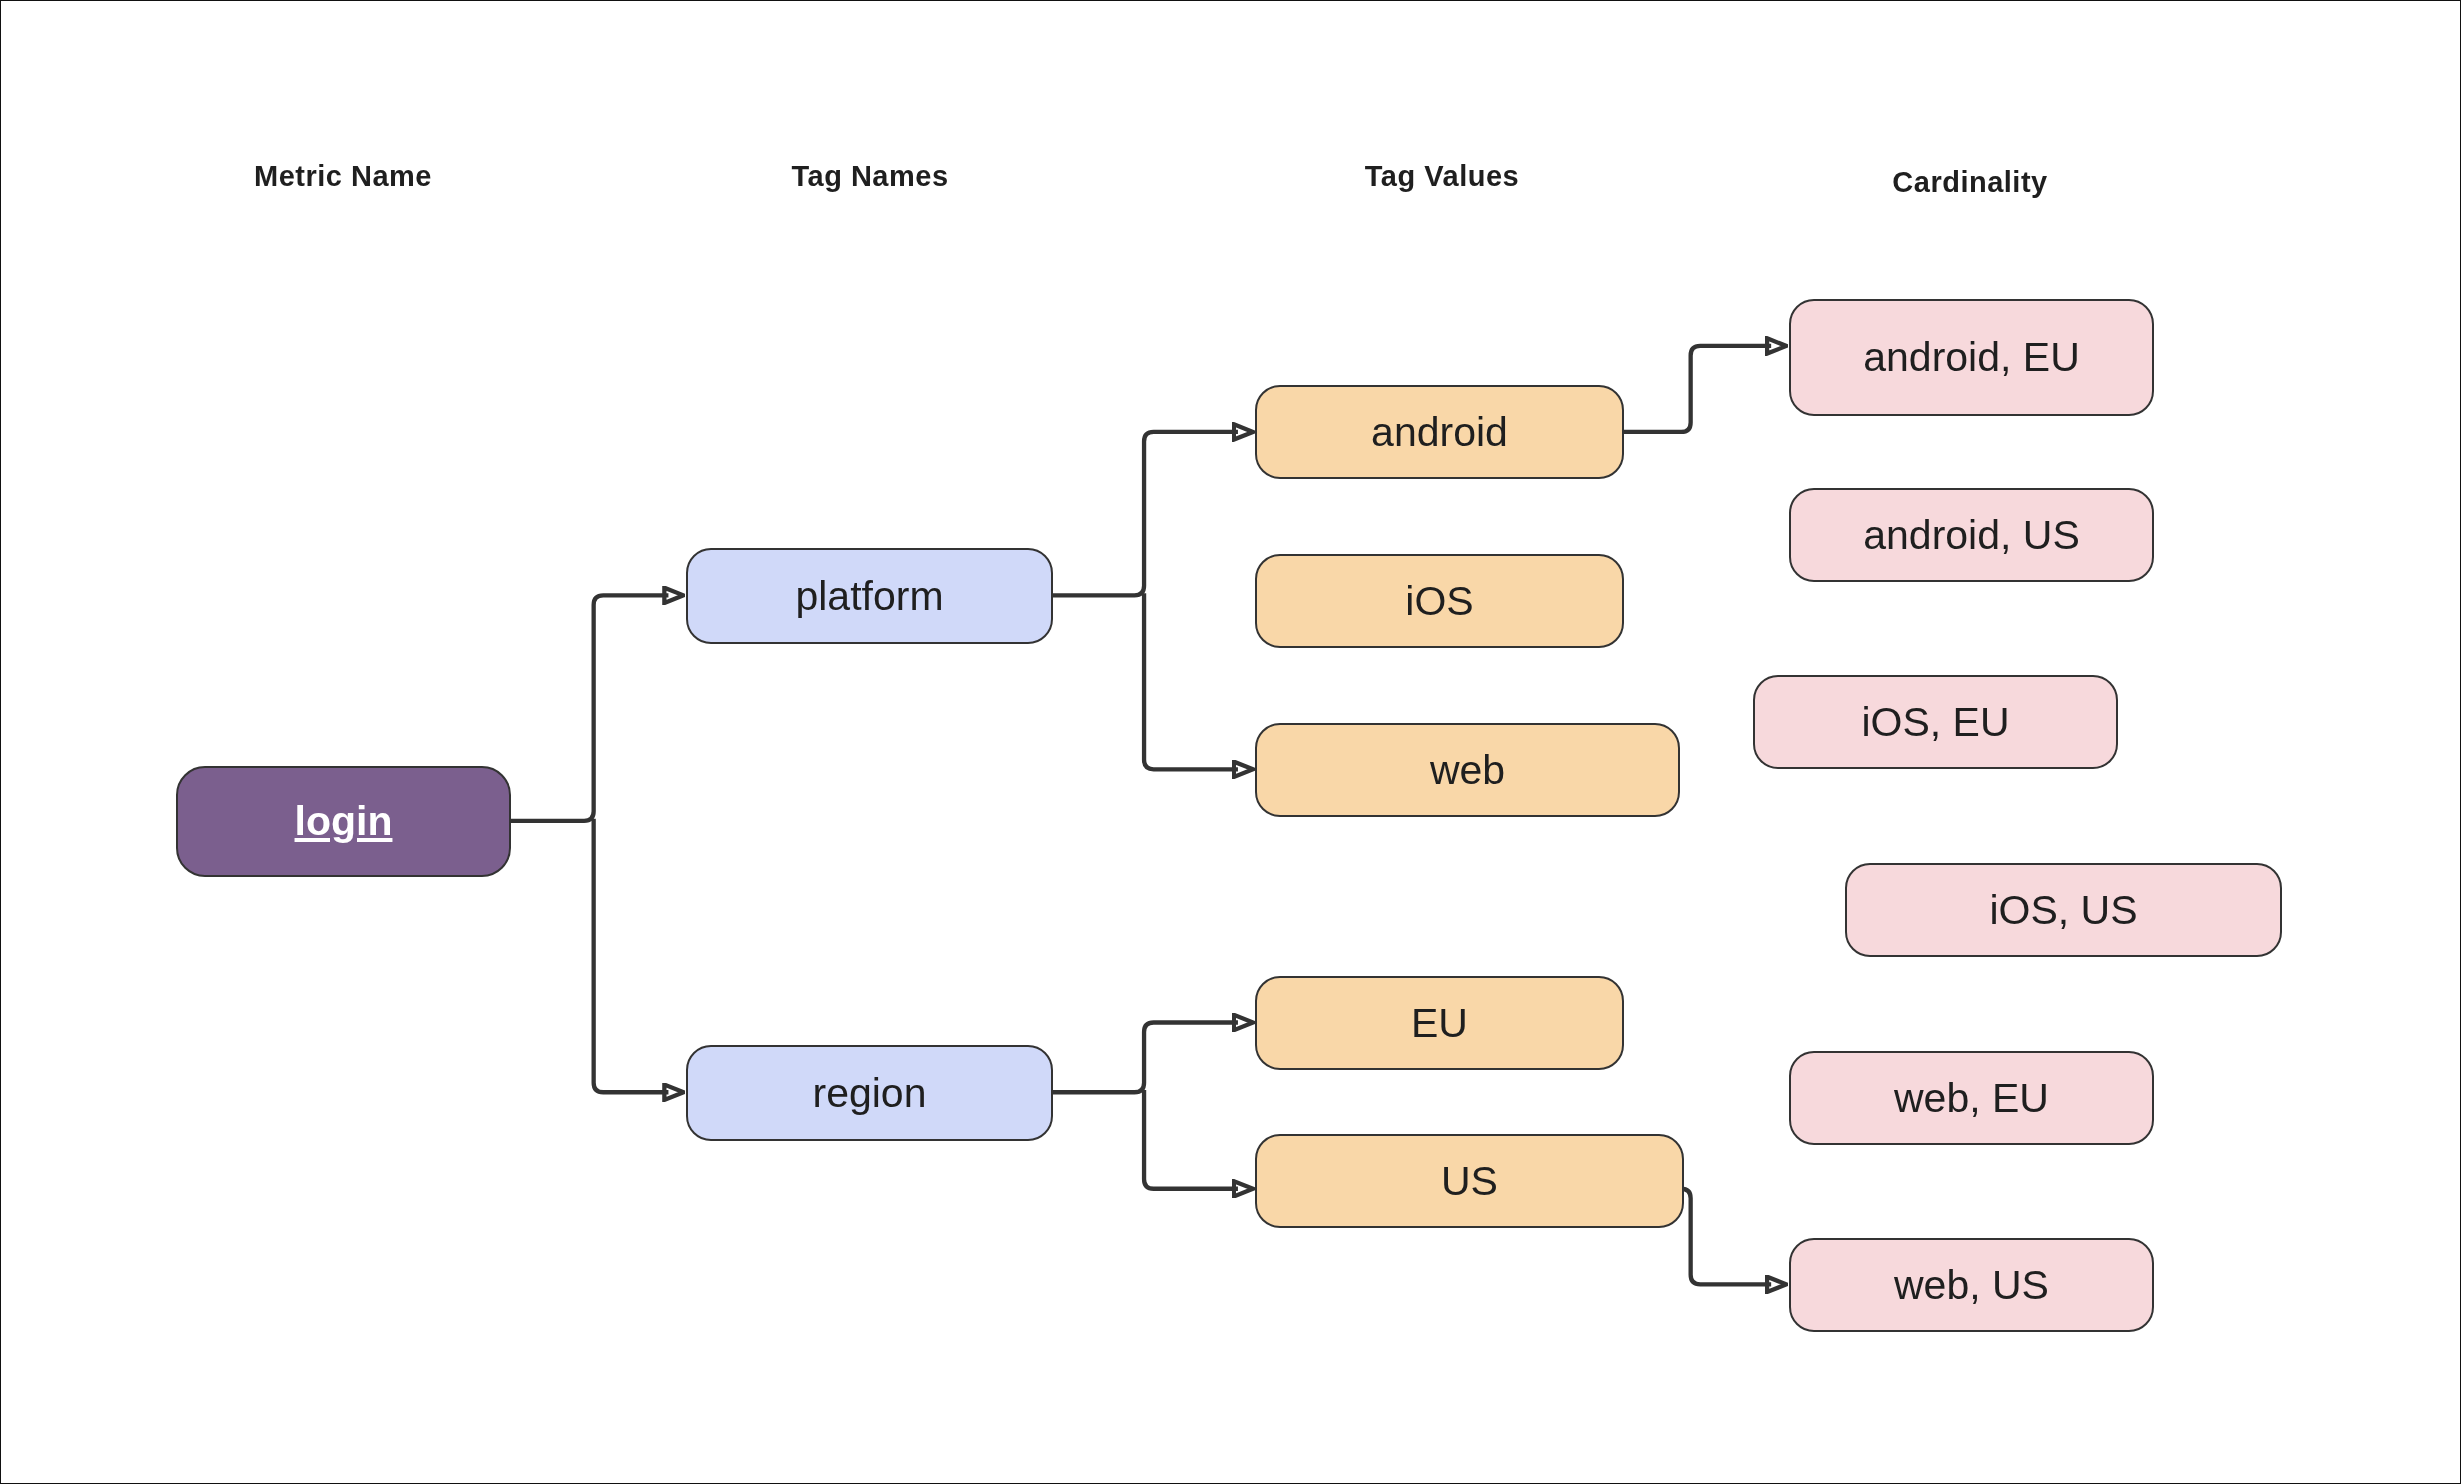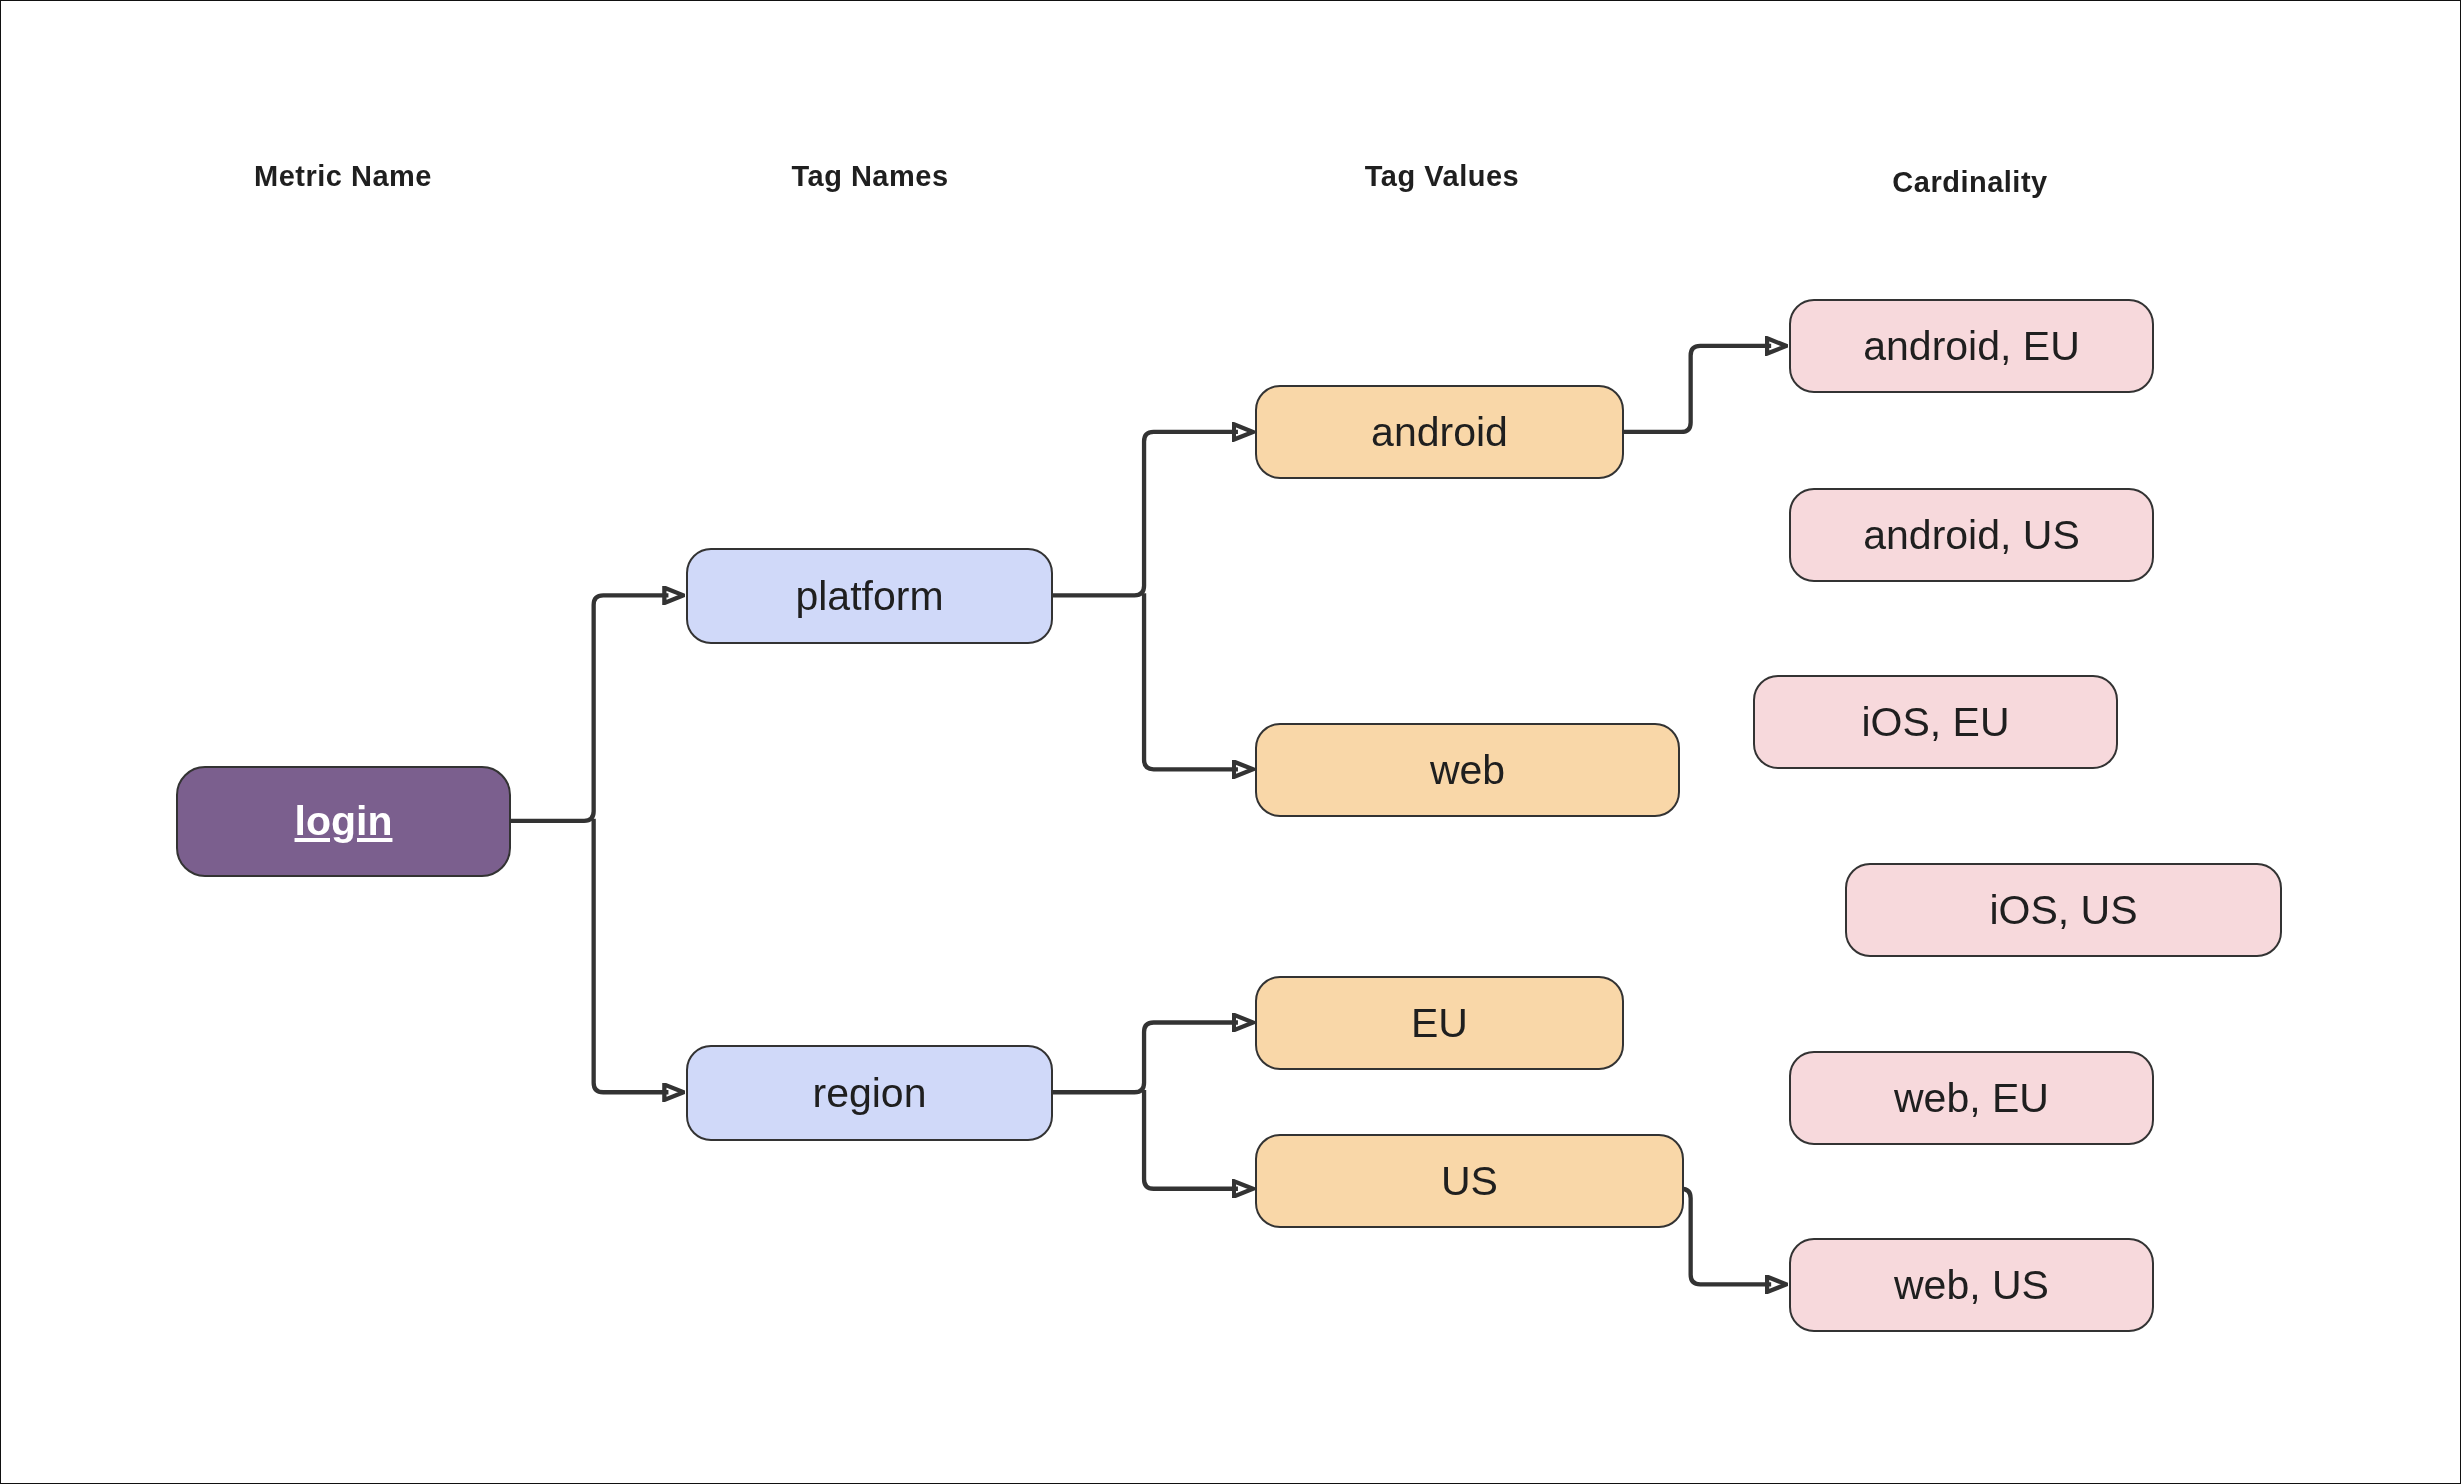--- a/index.html
+++ b/index.html
@@ -50,21 +50,21 @@
   
   #n-platform { left: 685px;  top: 547px;  width: 367px; height: 96px; }
   #n-region   { left: 685px;  top: 1044px; width: 367px; height: 96px; }
   
   #n-android  { left: 1254px; top: 384px;  width: 369px; height: 94px; }
   #n-ios      { left: 1254px; top: 553px;  width: 369px; height: 94px; }
   #n-web      { left: 1254px; top: 722px;  width: 425px; height: 94px; }
   #n-eu       { left: 1254px; top: 975px; width: 369px; height: 94px; }
   #n-us       { left: 1254px; top: 1133px; width: 429px; height: 94px; }
   
-  #n-android-eu { left: 1788px; top: 298px;  width: 365px; height: 94px; }
+  #n-android-eu { left: 1788px; top: 298px;  width: 365px; height: 117px; }
   #n-android-us { left: 1788px; top: 487px;  width: 365px; height: 94px; }
   #n-ios-eu     { left: 1752px; top: 674px;  width: 365px; height: 94px; }
   #n-ios-us     { left: 1844px; top: 862px;  width: 437px; height: 94px; }
   #n-web-eu     { left: 1788px; top: 1050px; width: 365px; height: 94px; }
   #n-web-us     { left: 1788px; top: 1237px; width: 365px; height: 94px; }
 
   #edges { position: absolute; left: 0; top: 0; width: 2461px; height: 1484px; }
   #edges path { stroke: var(--connector, #333); stroke-width: 4.5; fill: none; stroke-linecap: square; }
 </style>
 </head>
@@ -92,20 +92,21 @@
     <path marker-end="url(#arrow)" d="M1698,451 H1758 Q1768,451 1768,441 V371 Q1768,361 1778,361 H1850"></path>
     <path marker-end="url(#arrow)" d="M1698,1243 H1758 Q1768,1243 1768,1253 V1333 Q1768,1343 1778,1343 H1850"></path>
   </svg>
 
   <div class="node metric" id="n-login">login</div>
 
   <div class="node tag-name" id="n-platform">platform</div>
   <div class="node tag-name" id="n-region">region</div>
 
   <div class="node tag-value" id="n-android">android</div>
+  <div class="node tag-value" id="n-ios">iOS</div>
   <div class="node tag-value" id="n-web">web</div>
   <div class="node tag-value" id="n-eu">EU</div>
   <div class="node tag-value" id="n-us">US</div>
 
   <div class="node cardinality" id="n-android-eu">android, EU</div>
   <div class="node cardinality" id="n-android-us">android, US</div>
   <div class="node cardinality" id="n-ios-eu">iOS, EU</div>
   <div class="node cardinality" id="n-ios-us">iOS, US</div>
   <div class="node cardinality" id="n-web-eu">web, EU</div>
   <div class="node cardinality" id="n-web-us">web, US</div>

